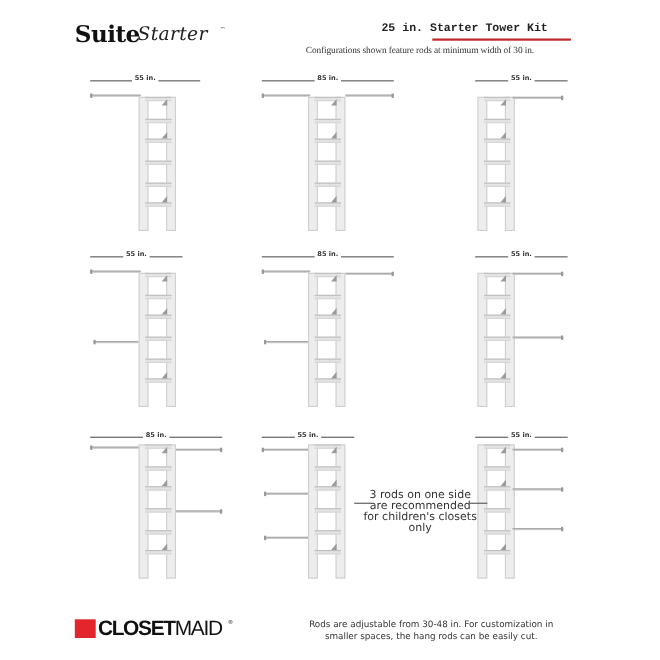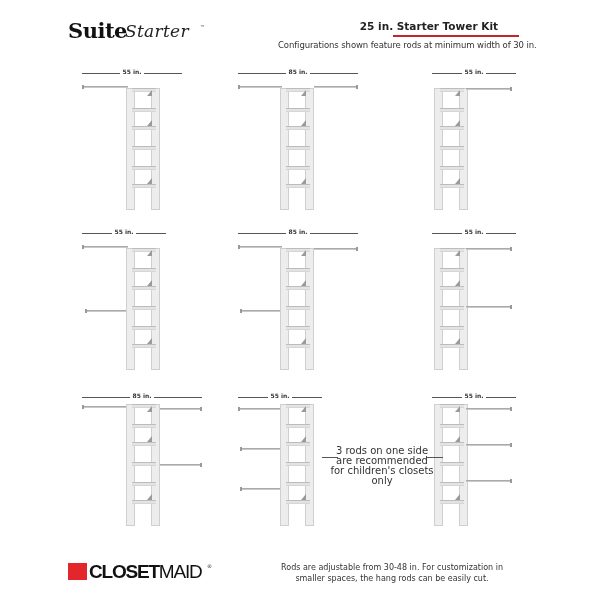--- a/index.html
+++ b/index.html
@@ -1,23 +1,23 @@
 <!DOCTYPE html>
 <html><head>
 <meta charset="utf-8">
 <style>
   html, body { margin:0; padding:0; background:#ffffff; }
   body { width:600px; height:600px; position:relative; overflow:hidden; font-family:"DejaVu Sans", sans-serif; color:#222; }
   .abs { position:absolute; }
   .logo-suite { left:68px; top:18px; font-family:"DejaVu Serif", serif; font-weight:bold; font-size:21px; letter-spacing:-0.5px; color:#111; }
   .logo-symph { left:125px; top:21px; font-family:"DejaVu Serif", serif; font-style:italic; font-size:17px; color:#222; letter-spacing:0.3px; }
   .logo-tm { left:200px; top:24px; font-size:5px; color:#333; }
-  .title { right:102px; top:20px; font-size:10.5px; font-weight:bold; color:#222; }
+  .title { right:102px; top:20px; font-size:10.5px; font-weight:bold; color:#222;font-family:Liberation Mono, monospace; }
   .title-rule { left:393px; top:35px; width:126px; height:2px; background:#c0272d; }
-  .subtitle { left:278px; top:40px; font-size:8.5px; color:#333; white-space:nowrap; letter-spacing:-0.1px; }
+  .subtitle { left:278px; top:40px; font-size:8.5px; color:#333; white-space:nowrap; letter-spacing:-0.1px;font-family:Liberation Serif, serif; }
 
   .cell { position:absolute; width:180px; height:160px; }
   .dim { position:absolute; top:0; height:10px; font-size:6px; font-weight:bold; color:#333; }
   .dim .line { position:absolute; top:5px; height:0; border-top:1px solid #555; }
   .dim .lbl { position:absolute; top:0; width:24px; text-align:center; background:#fff; }
   .tower { position:absolute; top:20px; width:34px; height:122px; }
   .panel { position:absolute; top:0; width:9px; height:122px; background:#ededed; border:1px solid #cfcfcf; box-sizing:border-box; }
   .panel.l { left:0; }
   .panel.r { right:0; }
   .shelf { position:absolute; left:6px; width:24px; height:4px; background:#e3e3e3; border-top:1px solid #bdbdbd; border-bottom:1px solid #d6d6d6; box-sizing:border-box; }

